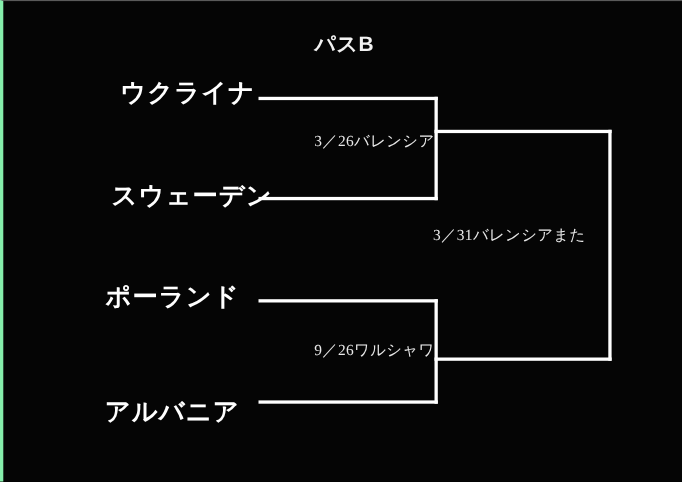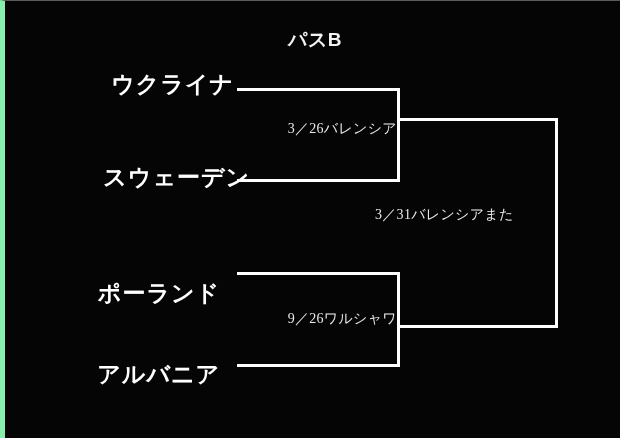--- a/index.html
+++ b/index.html
@@ -7,21 +7,21 @@
     padding: 0;
     background: #000000;
   }
   #canvas {
     position: relative;
     width: 620px;
     height: 438px;
     background: #050505;
     overflow: hidden;
     border-top: 1px solid #5a5a5a;
-    border-left: 5px solid #86efac;
+    border-left: 3px solid #86efac;
     box-sizing: border-box;
     font-family: "Liberation Sans", sans-serif;
   }
 
   
   .title {
     position: absolute;
     left: 0;
     top: 26px;
     width: 620px;
@@ -42,21 +42,21 @@
     text-align: right;
     color: #ffffff;
     font-size: 23px;
     font-weight: bold;
     letter-spacing: 1px;
     font-family: "Liberation Sans", sans-serif;
     white-space: nowrap;
   }
   .team-ukraine  { top: 68px; padding-left: 14px;  }
   .team-sweden   { top: 161px; margin-left: 30px; }
-  .team-poland   { top: 253px; margin-top: 24px; }
+  .team-poland   { top: 253px; }
   .team-albania  { top: 358px; }
 
   
   .hline {
     position: absolute;
     height: 3px;
     background: #ffffff;
   }
   .vline {
     position: absolute;
@@ -93,21 +93,21 @@
   .label-semi-b { left: 215px; top: 309px; width: 177px; }
 
   .label-final {
     position: absolute;
     left: 370px;
     top: 203px;
     width: 180px;
     color: #e8e8e8;
     font-size: 14px;
     font-family: "Liberation Serif", serif;
-    text-align: left;
+    text-align: center;
     line-height: 21px;
     letter-spacing: 0.3px;
   }
   .label-final span { display: block; }
 </style>
 </head>
 <body>
 
 <div id="canvas">
 

